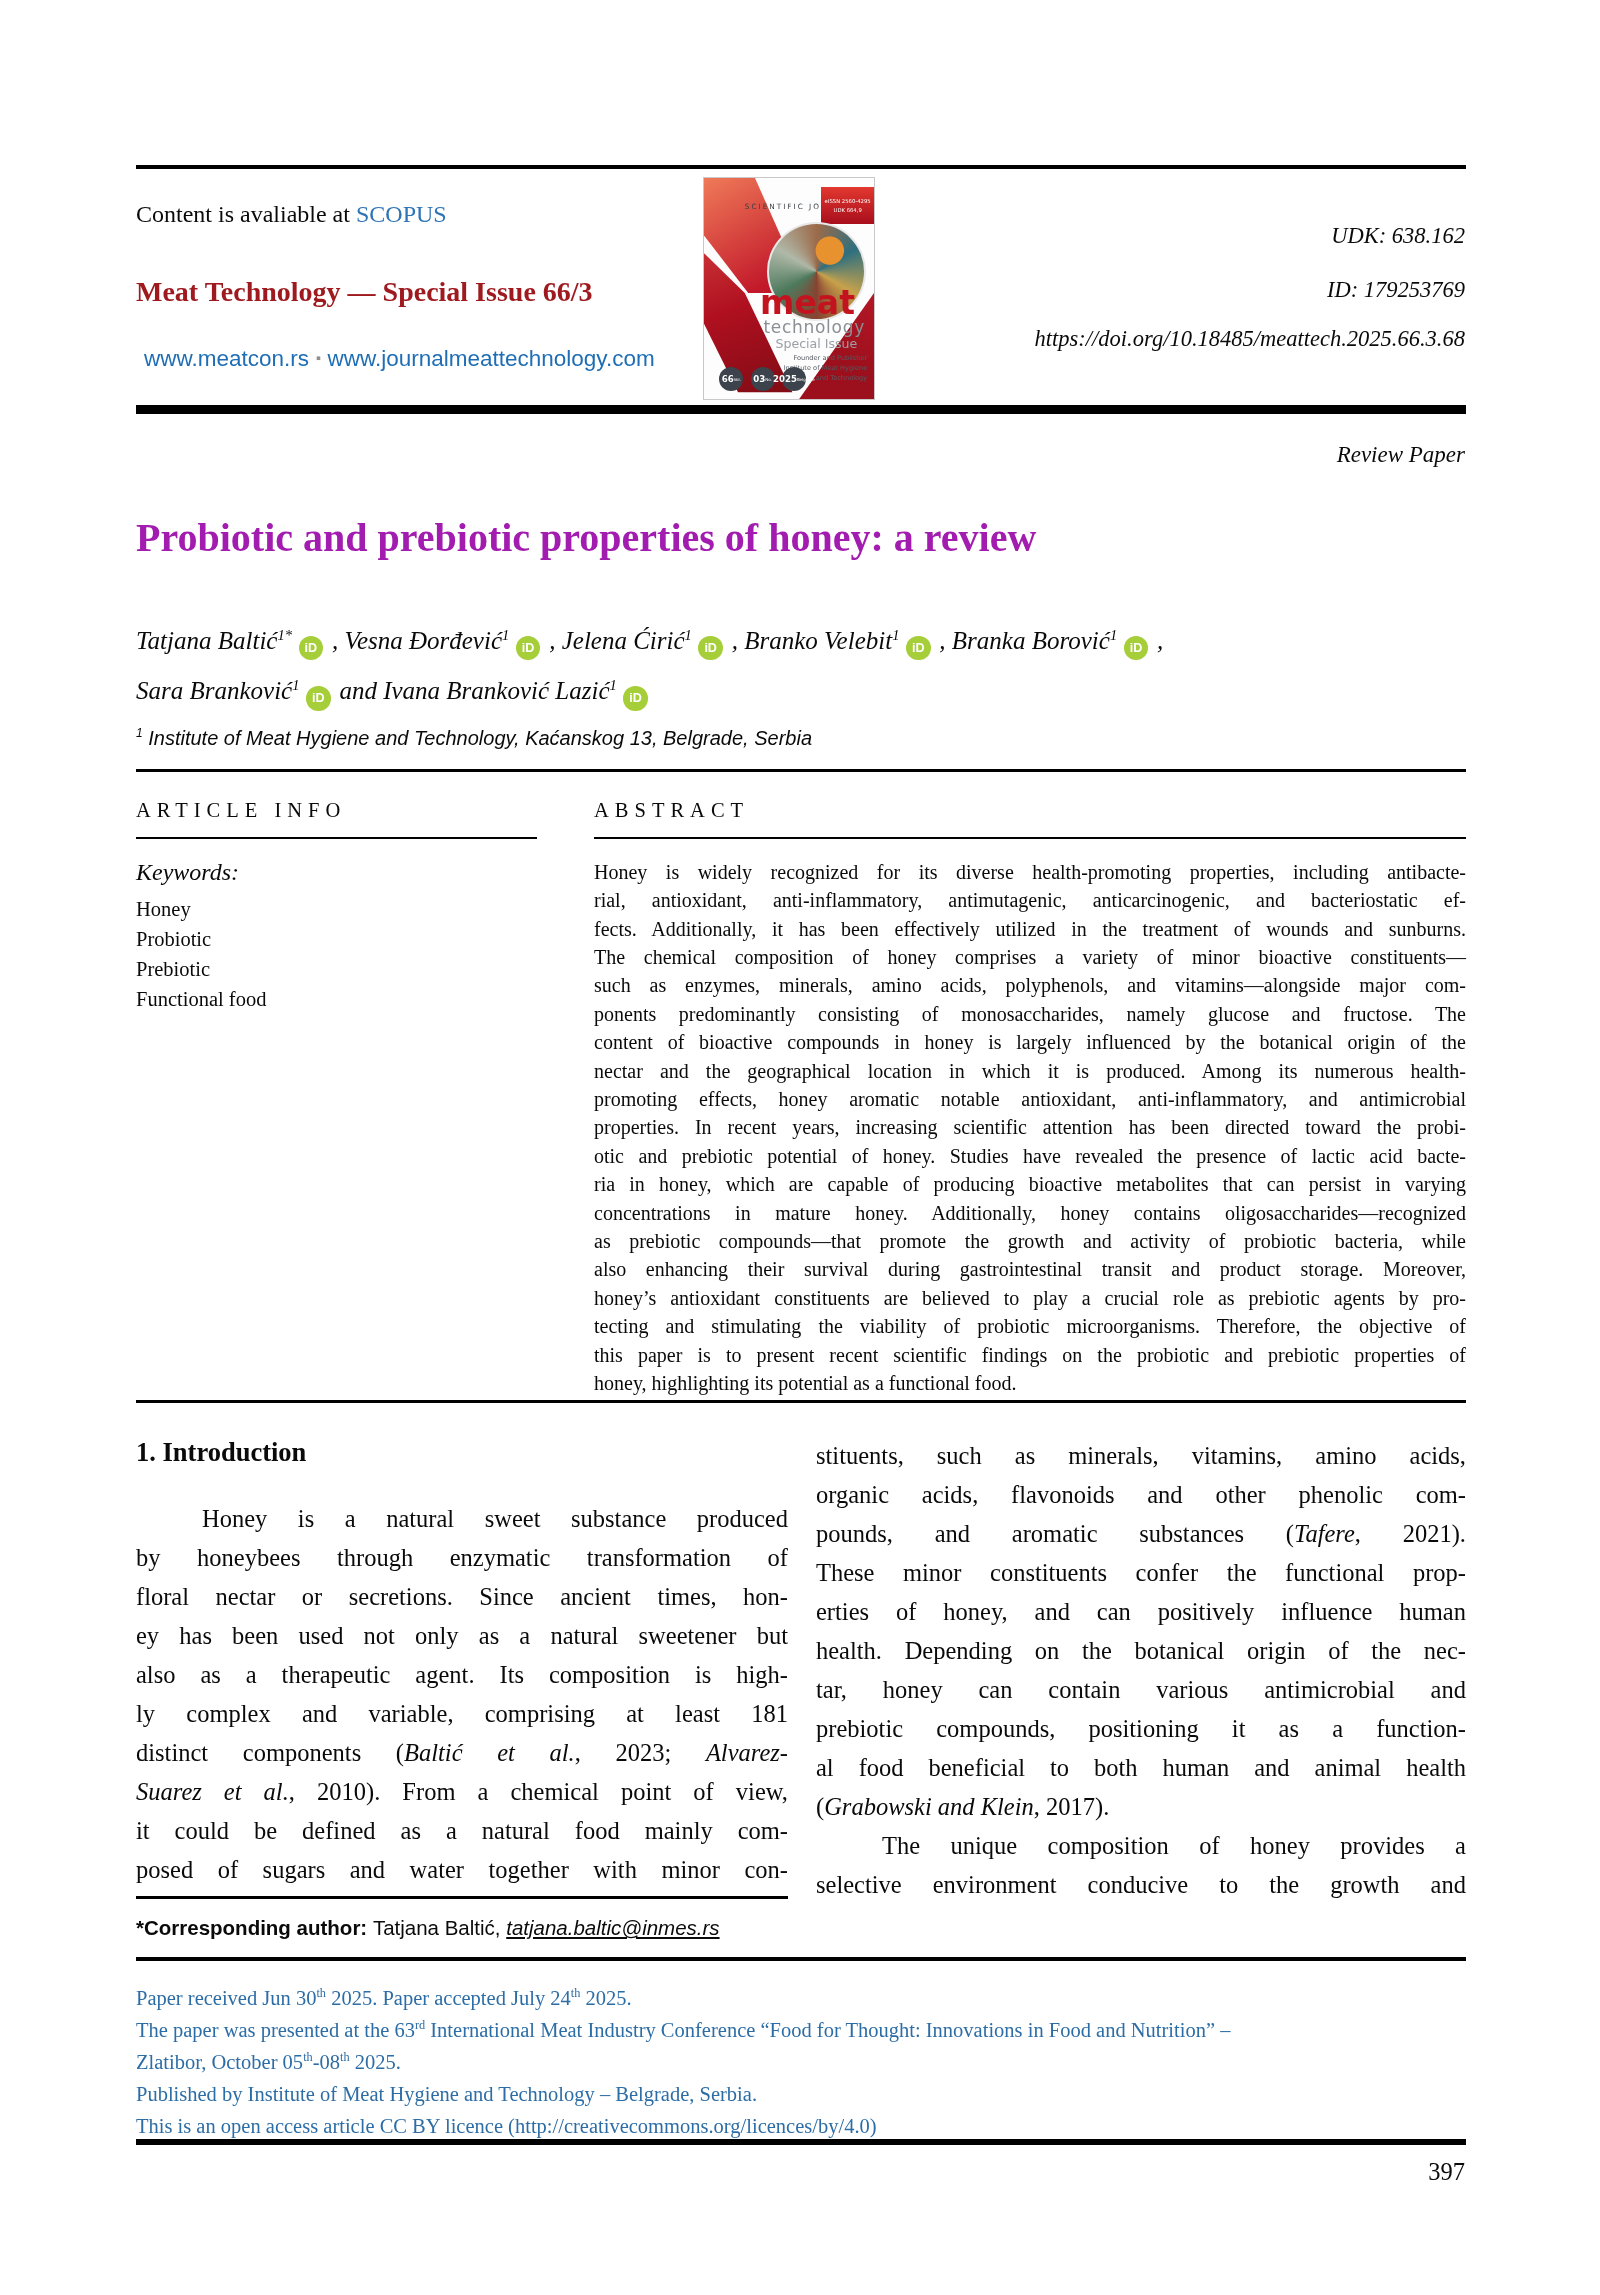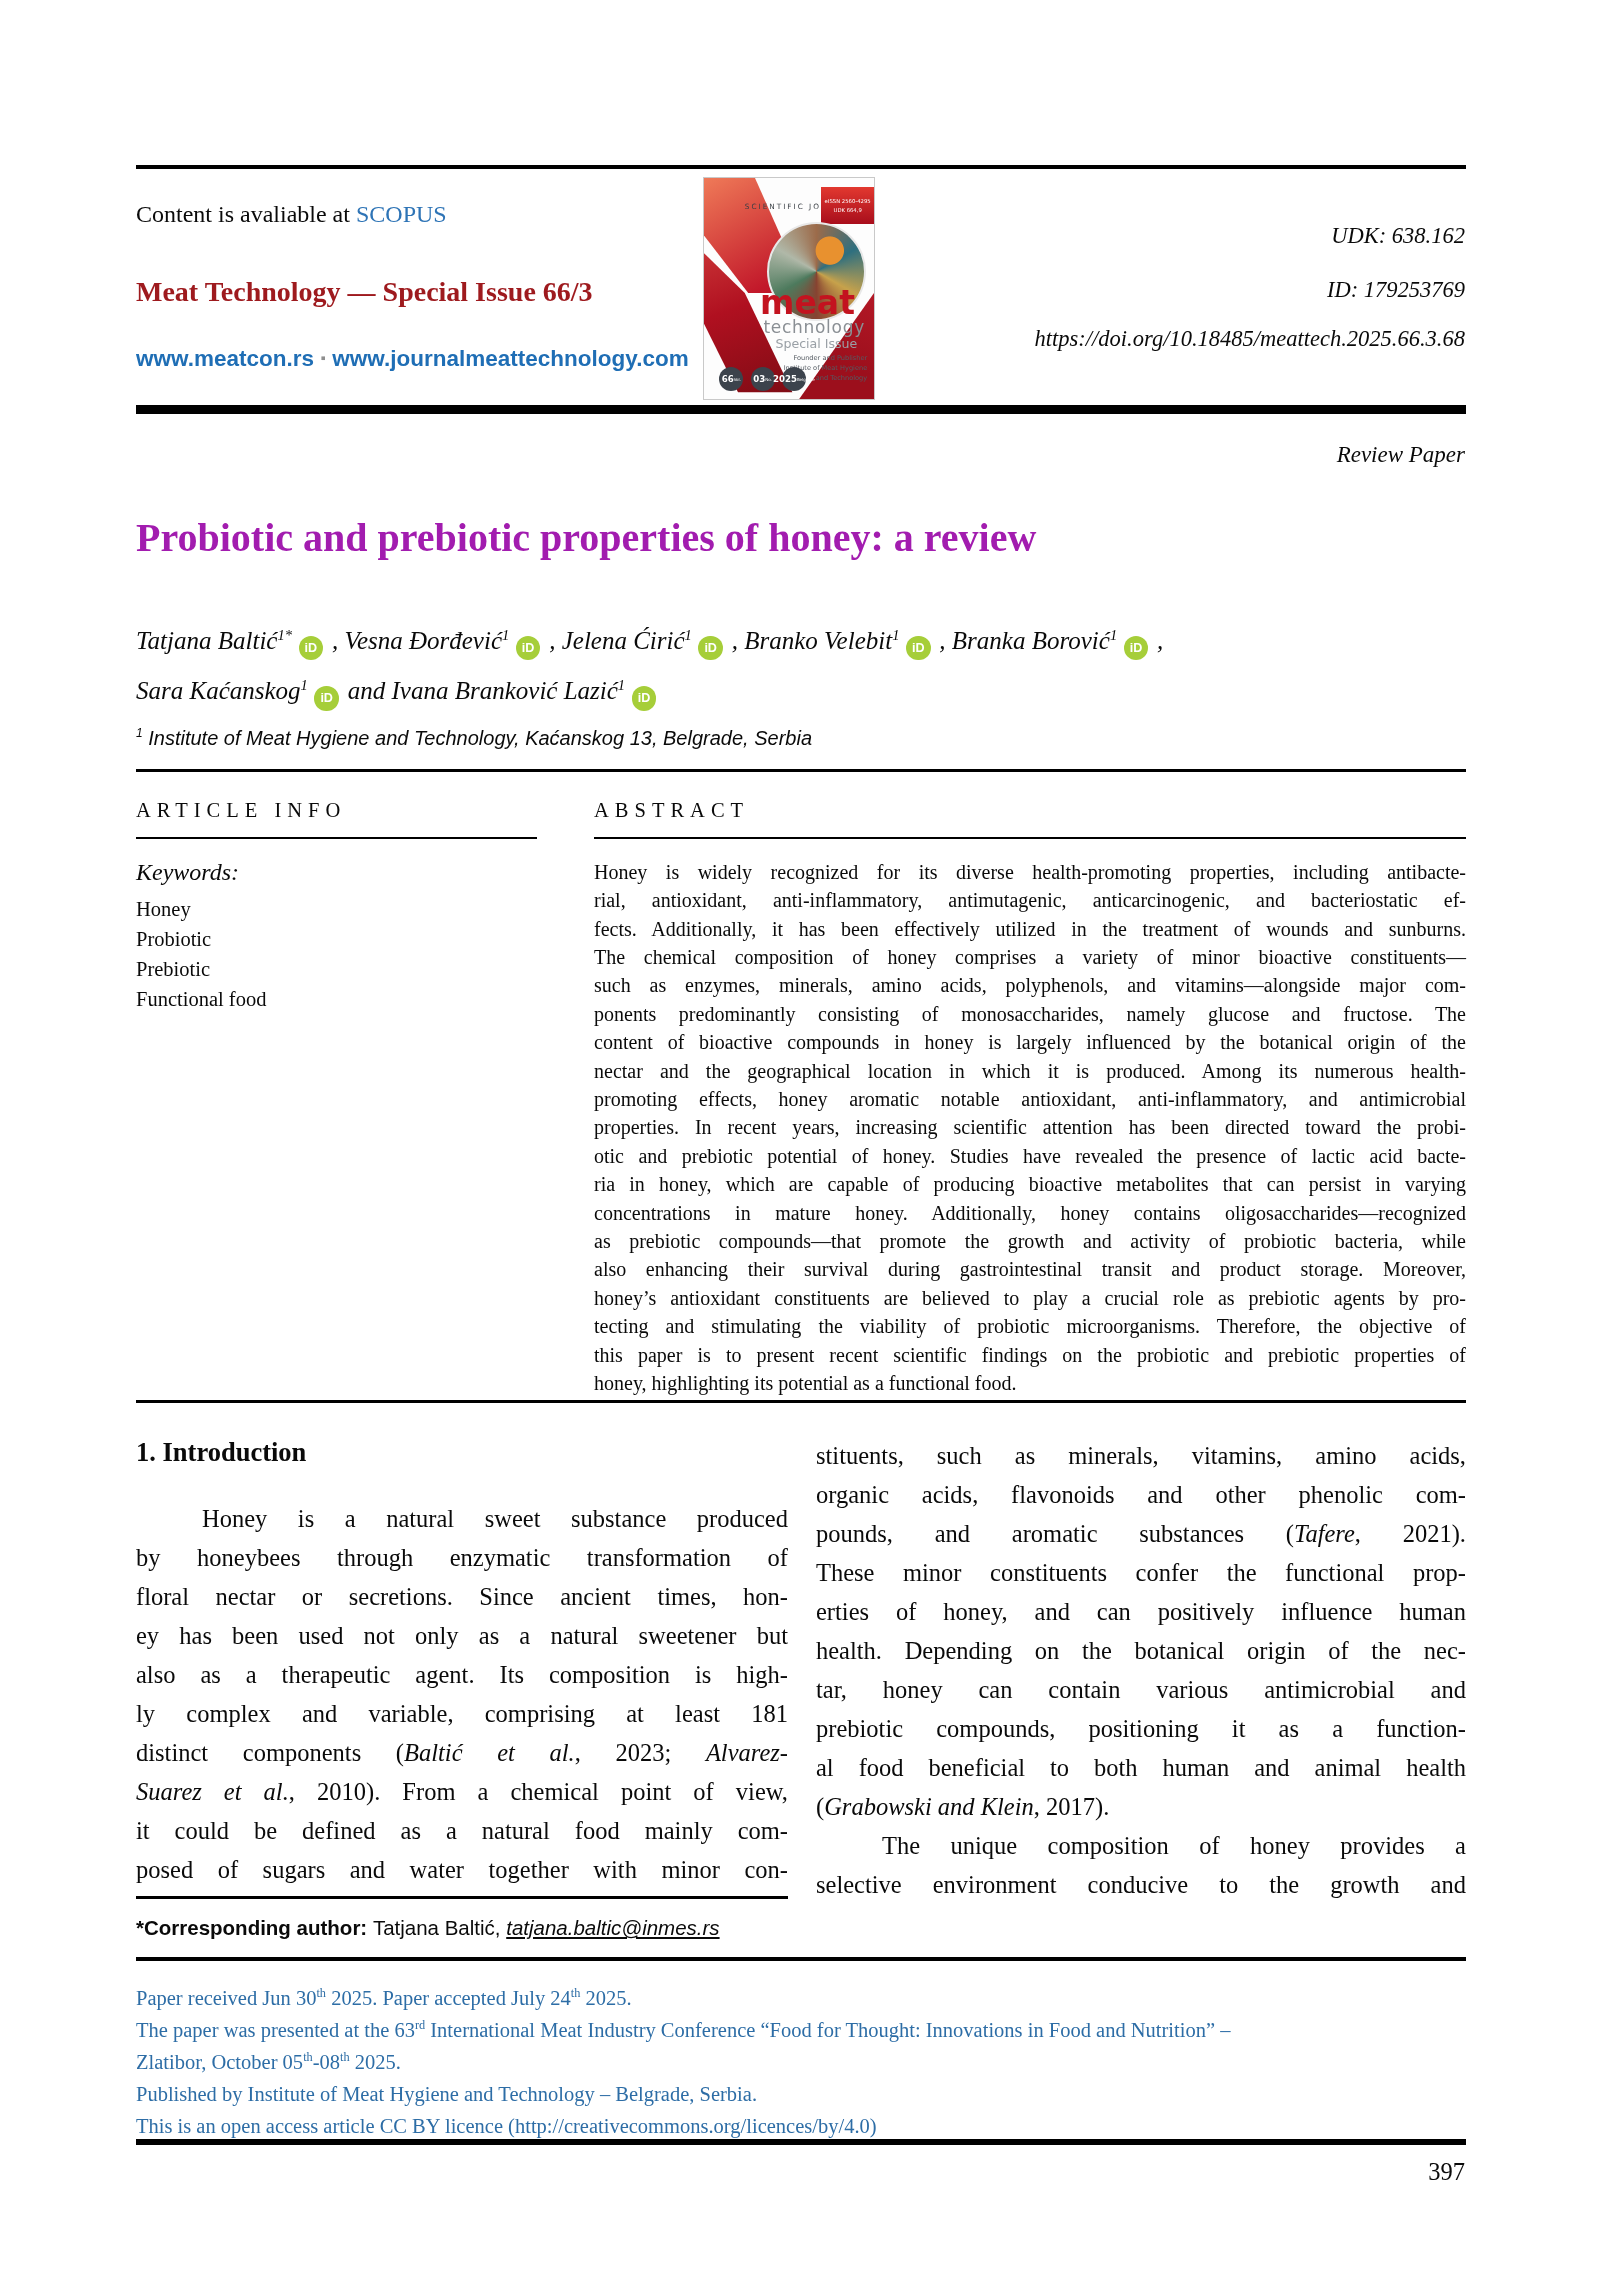--- a/index.html
+++ b/index.html
@@ -5,21 +5,21 @@
   html,body{margin:0;padding:0;background:#9a9a9a;}
   .page{position:relative;width:1601px;height:2295px;background:#ffffff;overflow:hidden;
         font-family:"Liberation Serif",serif;color:#0a0a0a;}
   .abs{position:absolute;}
   .rule{position:absolute;background:#000;}
   
   #rule-top{left:136px;width:1330px;top:165px;height:4px;}
   #hdr-availability{left:136px;top:201px;font-size:24px;line-height:1.1;}
   #hdr-availability .accent{color:#2e74b6;text-decoration:none;}
   #hdr-journal{left:136px;top:277px;font-size:28px;font-weight:bold;color:#9e1a1e;line-height:1.1;}
-  #hdr-urls{left:136px;top:347px;font-family:"Liberation Sans",sans-serif;font-size:22.5px;line-height:1.1;font-weight:bold;}
+  #hdr-urls{left:144px;top:347px;font-family:"Liberation Sans",sans-serif;font-size:22.5px;line-height:1.1;}
   #hdr-urls a{color:#1f6eb5;text-decoration:none;}
   .url-sep{color:#8f8f8f;font-size:14.6px;vertical-align:2.6px;margin:0 6.6px;}
   .hdr-right{right:136px;text-align:right;font-style:italic;font-size:22.5px;line-height:1.1;}
   #hdr-udk{top:224px;} #hdr-id{top:278px;} #hdr-doi{top:327px;}
   #hdr-doi a{color:#0a0a0a;text-decoration:none;font-style:italic;margin-top:24px;}
   #rule-thick{left:136px;width:1330px;top:405px;height:8.6px;}
   #review-paper{right:136px;top:442px;font-style:italic;font-size:23px;}
   
   #cover{left:703px;top:177px;width:170px;height:221px;border:0.7px solid #c9c9c9;background:#fdfdfd;
          overflow:hidden;font-family:"DejaVu Sans",sans-serif;}
@@ -141,21 +141,21 @@
   </div>
 
   <div class="rule" id="rule-thick"></div>
 
   <div class="abs" id="review-paper">Review Paper</div>
 
   <div class="abs" id="title">Probiotic and prebiotic properties of honey: a review</div>
 
   <div class="abs" id="authors">
     <div><span>Tatjana Baltić</span><sup>1*</sup><span class="orcid">iD</span><span> , </span><span>Vesna Đorđević</span><sup>1</sup><span class="orcid">iD</span><span> , </span><span>Jelena Ćirić</span><sup>1</sup><span class="orcid">iD</span><span> , </span><span>Branko Velebit</span><sup>1</sup><span class="orcid">iD</span><span> , </span><span>Branka Borović</span><sup>1</sup><span class="orcid">iD</span><span> ,</span></div>
-    <div><span>Sara Kaćanskog</span><sup>1</sup><span class="orcid">iD</span><span> and </span><span>Ivana Branković Lazić</span><sup>1</sup><span class="orcid">iD</span></div>
+    <div><span>Sara Branković</span><sup>1</sup><span class="orcid">iD</span><span> and </span><span>Ivana Branković Lazić</span><sup>1</sup><span class="orcid">iD</span></div>
   </div>
 
   <div class="abs" id="affiliation"><sup>1</sup><span> Institute of Meat Hygiene and Technology, Kaćanskog 13, Belgrade, Serbia</span></div>
 
   <div class="rule" id="rule-mid"></div>
 
   <div class="abs" id="article-info-col">
     <div class="col-heading">ARTICLE INFO</div>
     <div class="col-rule"></div>
     <div class="kw-label">Keywords:</div>

